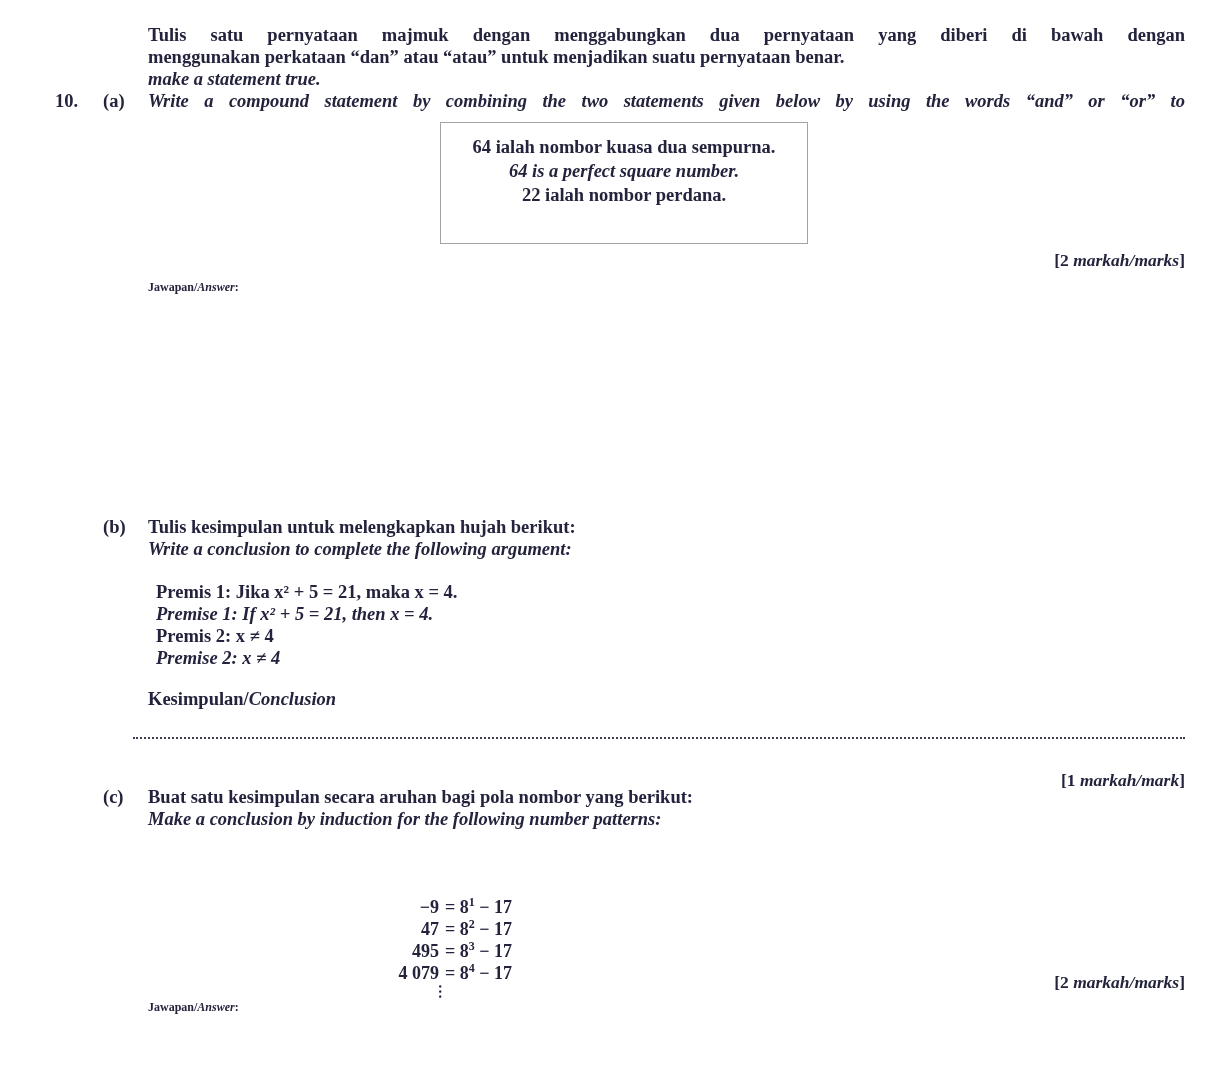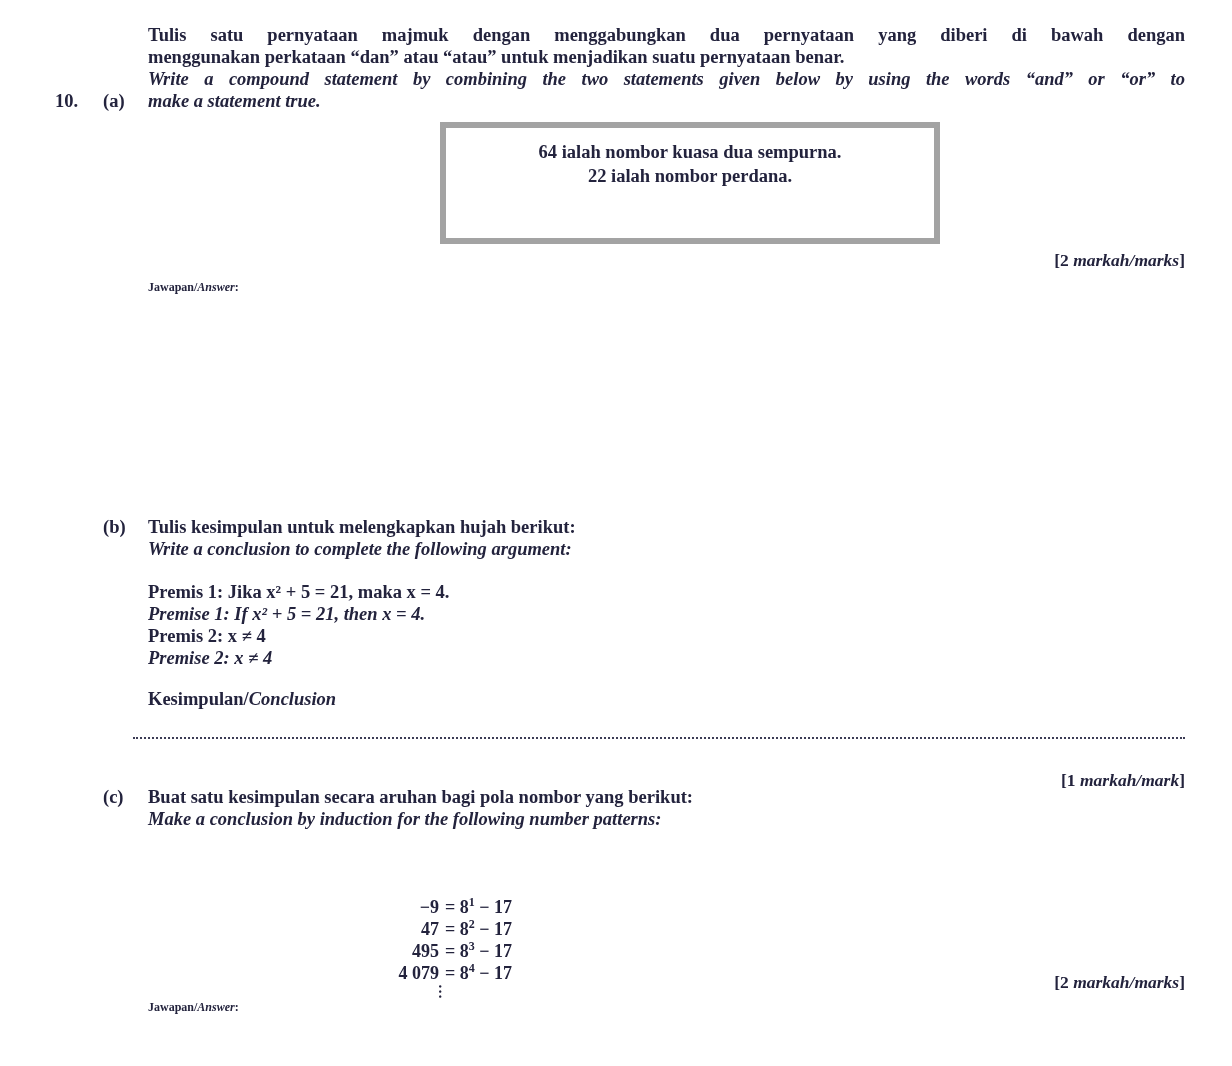--- a/index.html
+++ b/index.html
@@ -19,43 +19,43 @@
   .q-letter { width: 45px; font-weight: bold; flex: 0 0 auto; }
   .q-body { flex: 1 1 auto; min-width: 0; }
 
   .my { font-weight: bold; font-style: normal; }
   .en { font-weight: bold; font-style: italic; }
   .just { text-align: justify; text-align-last: justify; }
 
   .statement-box {
     position: absolute;
     left: 440px; top: 122px;
-    width: 500px; height: 122px;
+    width: 368px; height: 122px;
     box-sizing: border-box;
-    border: 6px solid #a3a3a3;
+    border: 1px solid #a3a3a3;
     text-align: center;
     padding-top: 12px;
     font-size: 18.5px;
     line-height: 24px;
   }
 
   .marks {
     position: absolute;
     right: 47px;
     text-align: right;
     font-size: 17.5px;
     font-weight: bold;
     white-space: nowrap;
   }
   .marks .it { font-style: italic; margin-top: 12px; }
 
   .answer-label { position: absolute; left: 148px; font-size: 12px; font-weight: bold; }
   .answer-label .en-part { font-style: italic; }
 
-  .premises { margin-top: 21px; }
+  .premises { margin-top: 21px; margin-left: 8px; }
   .conclusion-label { margin-top: 19px; font-weight: bold; }
   .conclusion-label .en-part { font-style: italic; }
 
   .dotted-line {
     position: absolute;
     left: 133px;
     width: 1052px;
     height: 9px;
     border-bottom: 2px dotted #3c3c55;
   }
@@ -78,27 +78,28 @@
 <body>
 
 <div class="page">
 
   <div class="q-row" style="left:55px; top:24px; right:47px;align-items:flex-end;">
     <div class="q-num">10.</div>
     <div class="q-letter">(a)</div>
     <div class="q-body">
       <div class="my just">Tulis satu pernyataan majmuk dengan menggabungkan dua pernyataan yang diberi di bawah dengan</div>
       <div class="my">menggunakan perkataan “dan” atau “atau” untuk menjadikan suatu pernyataan benar.</div>
+      <div class="en">make a statement true.</div>
       <div class="en just">Write a compound statement by combining the two statements given below by using the words “and” or “or” to</div>
-      <div class="en">make a statement true.</div>
     </div>
   </div>
 
   <div class="statement-box">
     <div class="my">64 ialah nombor kuasa dua sempurna.</div>
+    <div class="en">64 is a perfect square number.</div>
     <div class="my">22 ialah nombor perdana.</div>
   </div>
 
   <div class="marks" style="top:249px;"><span>[2 </span><span class="it">markah/marks</span><span>]</span></div>
 
   <div class="answer-label" style="top:276px;"><span>Jawapan/</span><span class="en-part">Answer</span><span>:</span></div>
 
   <div class="q-row" style="left:103px; top:516px; right:47px;">
     <div class="q-letter">(b)</div>
     <div class="q-body">

